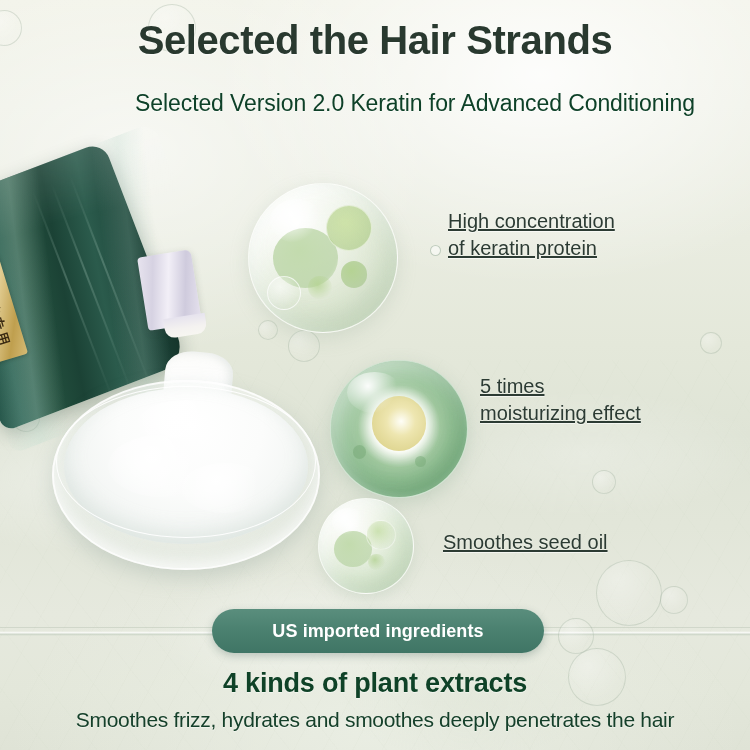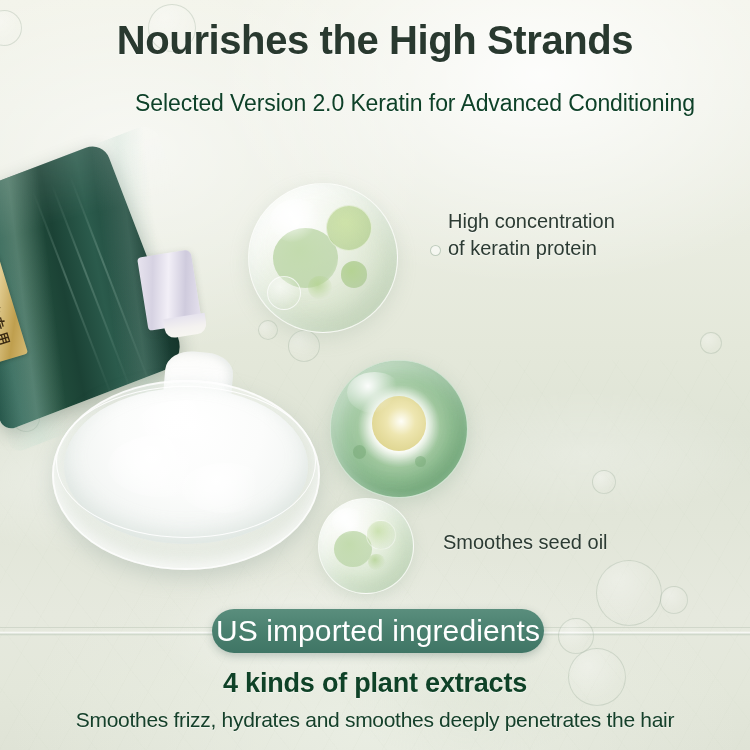--- a/index.html
+++ b/index.html
@@ -299,20 +299,21 @@
   }
 
   
   .callout {
     position: absolute;
     color: #2c3b33;
     font-size: 20px;
     line-height: 1.34;
     text-shadow: 0 1px 1px rgba(255,255,255,0.6);
     white-space: pre-line;
+    text-decoration: underline;
   }
   .callout-1 { left: 448px; top: 208px; }
   .callout-2 { left: 480px; top: 373px; }
   .callout-3 { left: 443px; top: 529px; }
   .dot-marker {
     position: absolute;
     width: 9px; height: 9px;
     border-radius: 50%;
     border: 1px solid rgba(150,172,150,0.55);
     background: rgba(255,255,255,0.5);
@@ -327,22 +328,23 @@
     height: 44px;
     border-radius: 22px;
     background: linear-gradient(180deg, #5a8e7d 0%, #4b8170 46%, #3f7565 100%);
     box-shadow: 0 3px 8px rgba(70,100,88,0.3);
     display: flex;
     align-items: center;
     justify-content: center;
   }
   .pill-text {
     color: #ffffff;
-    font-size: 30px;
+    font-size: 18px;
     letter-spacing: 0.1px;
+    font-weight: bold;
   }
   .tagline {
     position: absolute;
     top: 668px;
     left: 0;
     width: 750px;
     text-align: center;
     font-size: 27px;
     font-weight: bold;
     color: #0f4227;
@@ -377,21 +379,21 @@
   <div class="deco-bub" style="left:288px;top:330px;width:30px;height:30px;"></div>
   <div class="deco-bub" style="left:258px;top:320px;width:18px;height:18px;"></div>
   <div class="deco-bub" style="left:596px;top:560px;width:64px;height:64px;"></div>
   <div class="deco-bub" style="left:558px;top:618px;width:34px;height:34px;"></div>
   <div class="deco-bub" style="left:568px;top:648px;width:56px;height:56px;"></div>
   <div class="deco-bub" style="left:660px;top:586px;width:26px;height:26px;"></div>
   <div class="deco-bub" style="left:592px;top:470px;width:22px;height:22px;"></div>
   <div class="deco-bub" style="left:700px;top:332px;width:20px;height:20px;"></div>
   <div class="deco-bub" style="left:12px;top:404px;width:26px;height:26px;"></div>
 
-  <div class="headline">Nourishes the High Strands</div>
+  <div class="headline">Selected the Hair Strands</div>
   <div class="subhead">Selected Version 2.0 Keratin  for Advanced Conditioning</div>
 
   <div class="pouch-wrap">
     <div class="pouch-body"></div>
     <div class="pouch-sheen"></div>
     <div class="pouch-fold" style="left:112px;"></div>
     <div class="pouch-fold" style="left:132px;"></div>
     <div class="pouch-fold" style="left:152px;"></div>
     <div class="pouch-label">
       <span class="pouch-label-text">美容院专用</span>
@@ -432,20 +434,22 @@
     <div class="gel-inner" style="left:16%;top:34%;width:40%;height:38%;background:radial-gradient(circle at 40% 36%, rgba(186,214,162,0.85), rgba(166,200,142,0.5) 72%, rgba(255,255,255,0) 100%);"></div>
     <div class="gel-inner" style="left:50%;top:22%;width:30%;height:30%;background:radial-gradient(circle at 40% 36%, rgba(198,222,168,0.85), rgba(255,255,255,0) 76%);border:1px solid rgba(255,255,255,0.45);"></div>
     <div class="gel-inner" style="left:52%;top:58%;width:18%;height:18%;background:radial-gradient(circle at 40% 36%, rgba(180,210,148,0.8), rgba(255,255,255,0) 76%);"></div>
     <div class="gel-highlight" style="left:14%;top:10%;width:34%;height:28%;"></div>
   </div>
 
   <div class="dot-marker" style="left:430px;top:245px;"></div>
 
   <div class="callout callout-1">High concentration
 of keratin protein</div>
+  <div class="callout callout-2">5 times
+moisturizing effect</div>
   <div class="callout callout-3">Smoothes seed oil</div>
 
   <div class="pill">
     <span class="pill-text">US imported ingredients</span>
   </div>
   <div class="tagline">4 kinds of plant extracts</div>
   <div class="footline">Smoothes frizz, hydrates and smoothes deeply penetrates the hair</div>
 
 </div>
 

